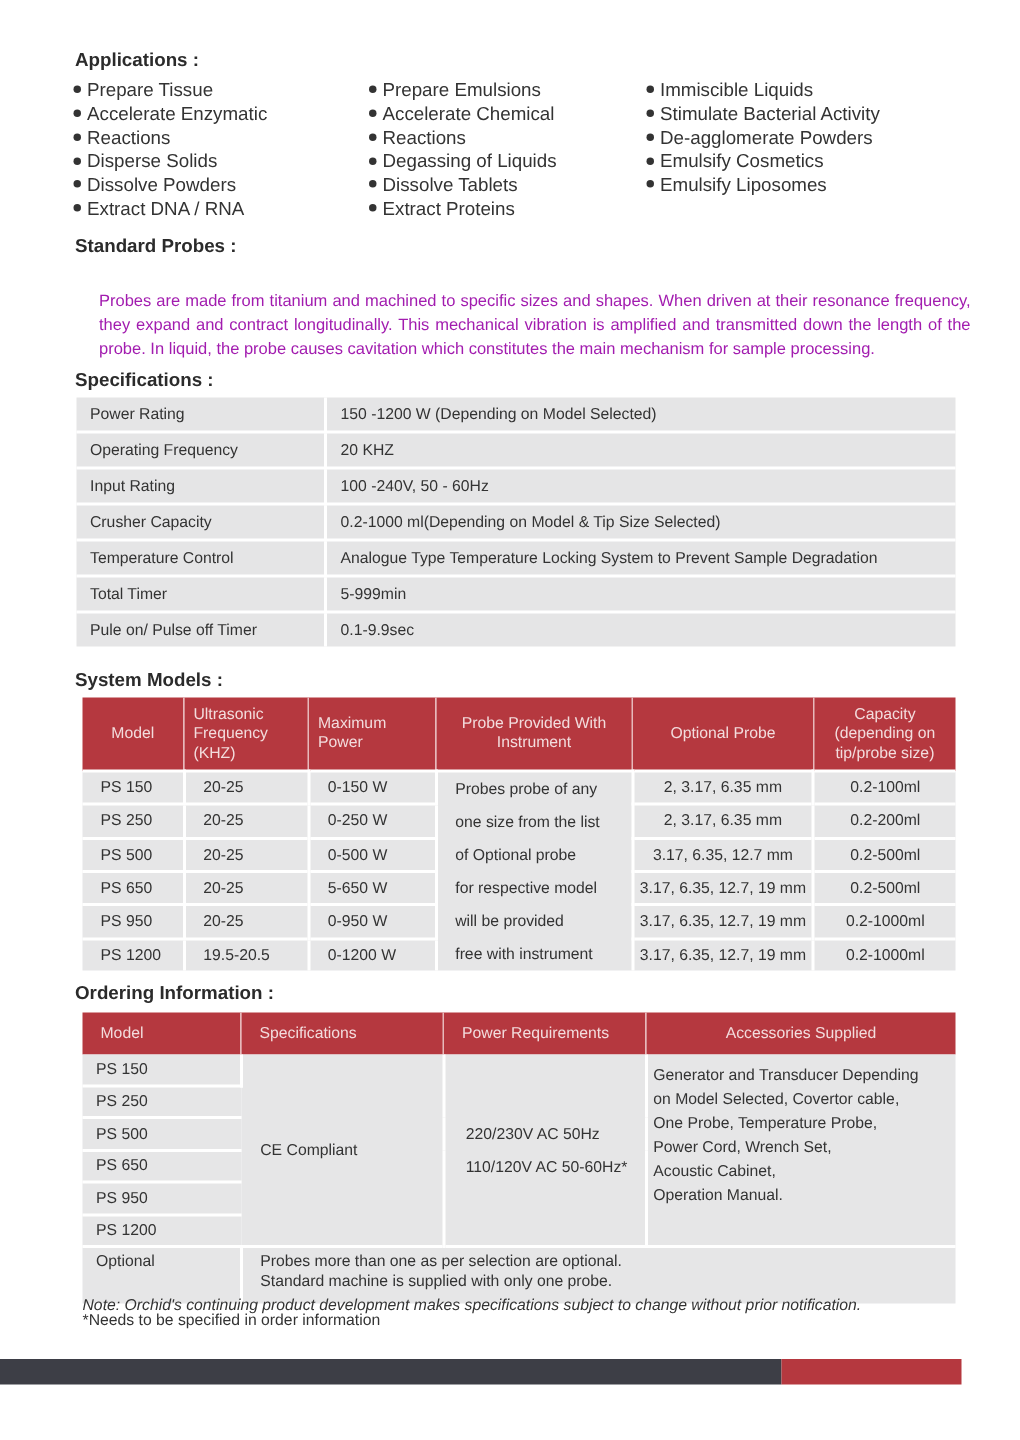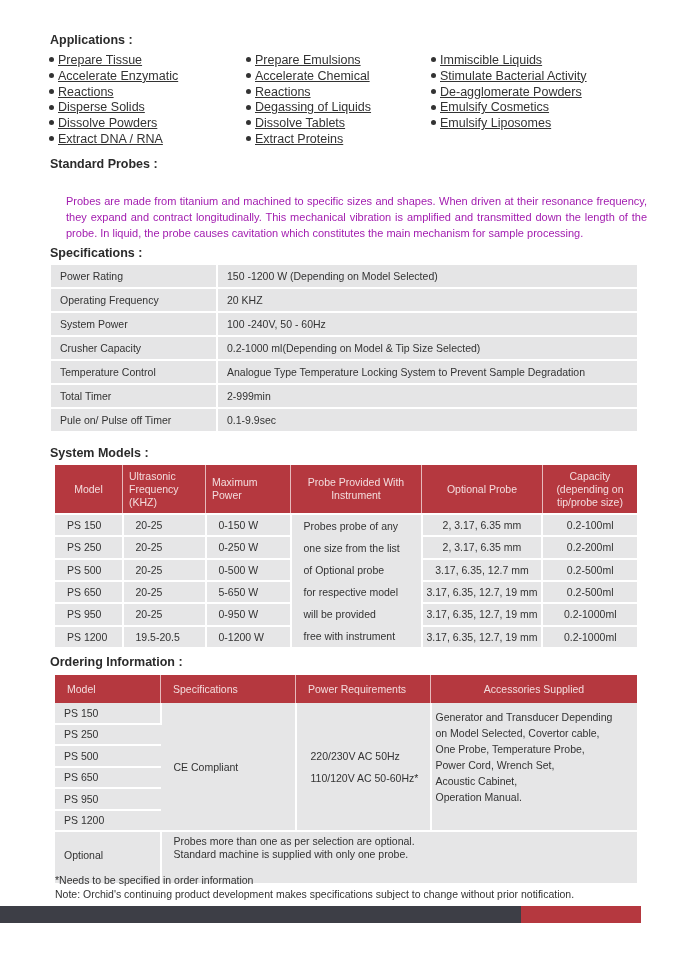--- a/index.html
+++ b/index.html
@@ -5,21 +5,21 @@
   html, body { margin: 0; padding: 0; background: #ffffff; }
   body {
     width: 680px; height: 960px; position: relative; overflow: hidden;
     font-family: "Liberation Sans", "DejaVu Sans", sans-serif;
     color: #3a3a3a;
   }
   .section-title {
     position: absolute; left: 50px; font-weight: bold; font-size: 12.5px; color: #2b2b2b;
   }
   
-  .app-col { position: absolute; top: 53px; list-style: none; margin: 0; padding: 0; font-size: 12.5px; color: #333; text-decoration: underline; }
+  .app-col { position: absolute; top: 53px; list-style: none; margin: 0; padding: 0; font-size: 12.5px; color: #333; }
   .app-col li { height: 15.8px; line-height: 15.8px; white-space: nowrap; }
   .bullet { display: inline-block; width: 5px; height: 5px; border-radius: 50%; background: #333; margin-right: 4px; vertical-align: middle; position: relative; top: -1px; }
 
   
   .probes-para {
     position: absolute; left: 50px; top: 177px; width: 581px;
     font-size: 11px; line-height: 16px; text-align: justify; color: #a21caf; margin: 16px;
   }
 
   
@@ -51,21 +51,21 @@
   .order-table th {
     background: #b5383f; color: #f3dcdd; font-weight: normal; height: 28px; text-align: left;
     padding: 0 0 0 12px; border-right: 1px solid #e7b9bb;
   }
   .order-table th:last-child { border-right: none; text-align: center; padding: 0; }
   .order-table td { background: #e6e6e7; border-right: 2px solid #ffffff; padding: 0 0 0 12px; vertical-align: middle; }
   .order-table td:last-child { border-right: none; }
   .order-table td.model { height: 19.5px; border-bottom: 2px solid #ffffff; padding-left: 9px; }
   .order-table td.acc { vertical-align: top; padding-top: 6px; line-height: 16px; padding-left: 4px; }
   .order-table td.power { line-height: 22px; padding-left: 14px; }
-  .order-table td.opt-label { height: 34px; vertical-align: top; padding-top: 17px; padding-left: 9px; border-top: 2px solid #fff; }
+  .order-table td.opt-label { height: 34px; vertical-align: top; padding-top: 3px; padding-left: 9px; border-top: 2px solid #fff; }
   .order-table td.opt-text { vertical-align: top; padding-top: 3px; line-height: 13px; border-top: 2px solid #fff; }
   .order-table tr.row-first td.model { border-top: none; }
 
   .footnote { position: absolute; left: 55px; font-size: 10.5px; color: #333; white-space: nowrap; }
 
   .footer-dark { position: absolute; left: 0; top: 906px; width: 521px; height: 17px; background: #3d3e46; }
   .footer-red { position: absolute; left: 521px; top: 906px; width: 120px; height: 17px; background: #b5383f; }
 </style>
 </head>
 <body>
@@ -104,34 +104,34 @@
   <tbody>
     <tr>
         <td class="k">Power Rating</td>
         <td>150 -1200 W (Depending on Model Selected)</td>
       </tr>
     <tr>
         <td class="k">Operating Frequency</td>
         <td>20 KHZ</td>
       </tr>
     <tr>
-        <td class="k">System Power</td>
+        <td class="k">Input Rating</td>
         <td>100 -240V, 50 - 60Hz</td>
       </tr>
     <tr>
         <td class="k">Crusher Capacity</td>
         <td>0.2-1000 ml(Depending on Model &amp; Tip Size Selected)</td>
       </tr>
     <tr>
         <td class="k">Temperature Control</td>
         <td>Analogue Type Temperature Locking System to Prevent Sample Degradation</td>
       </tr>
     <tr>
         <td class="k">Total Timer</td>
-        <td>2-999min</td>
+        <td>5-999min</td>
       </tr>
     <tr>
         <td class="k">Pule on/ Pulse off Timer</td>
         <td>0.1-9.9sec</td>
       </tr>
   </tbody>
 </table>
 
 <div class="section-title" style="top:446px;">System Models :</div>
 <table class="models-table">
@@ -245,16 +245,16 @@
       <td class="opt-label">Optional</td>
       <td class="opt-text" colspan="3">
         <div>Probes more than one as per selection are optional.</div>
         <div>Standard machine is supplied with only one probe.</div>
       </td>
     </tr>
   </tbody>
 </table>
 
 <div class="footnote" style="top:874px;">*Needs to be specified in order information</div>
-<div class="footnote" style="top:888px;">Note: Orchid's continuing product development makes specifications subject to change without prior notification.</div>
+<div class="footnote" style="top:864px;font-style:italic;">Note: Orchid's continuing product development makes specifications subject to change without prior notification.</div>
 
 <div class="footer-dark"></div>
 <div class="footer-red"></div>
 
 </body></html>

